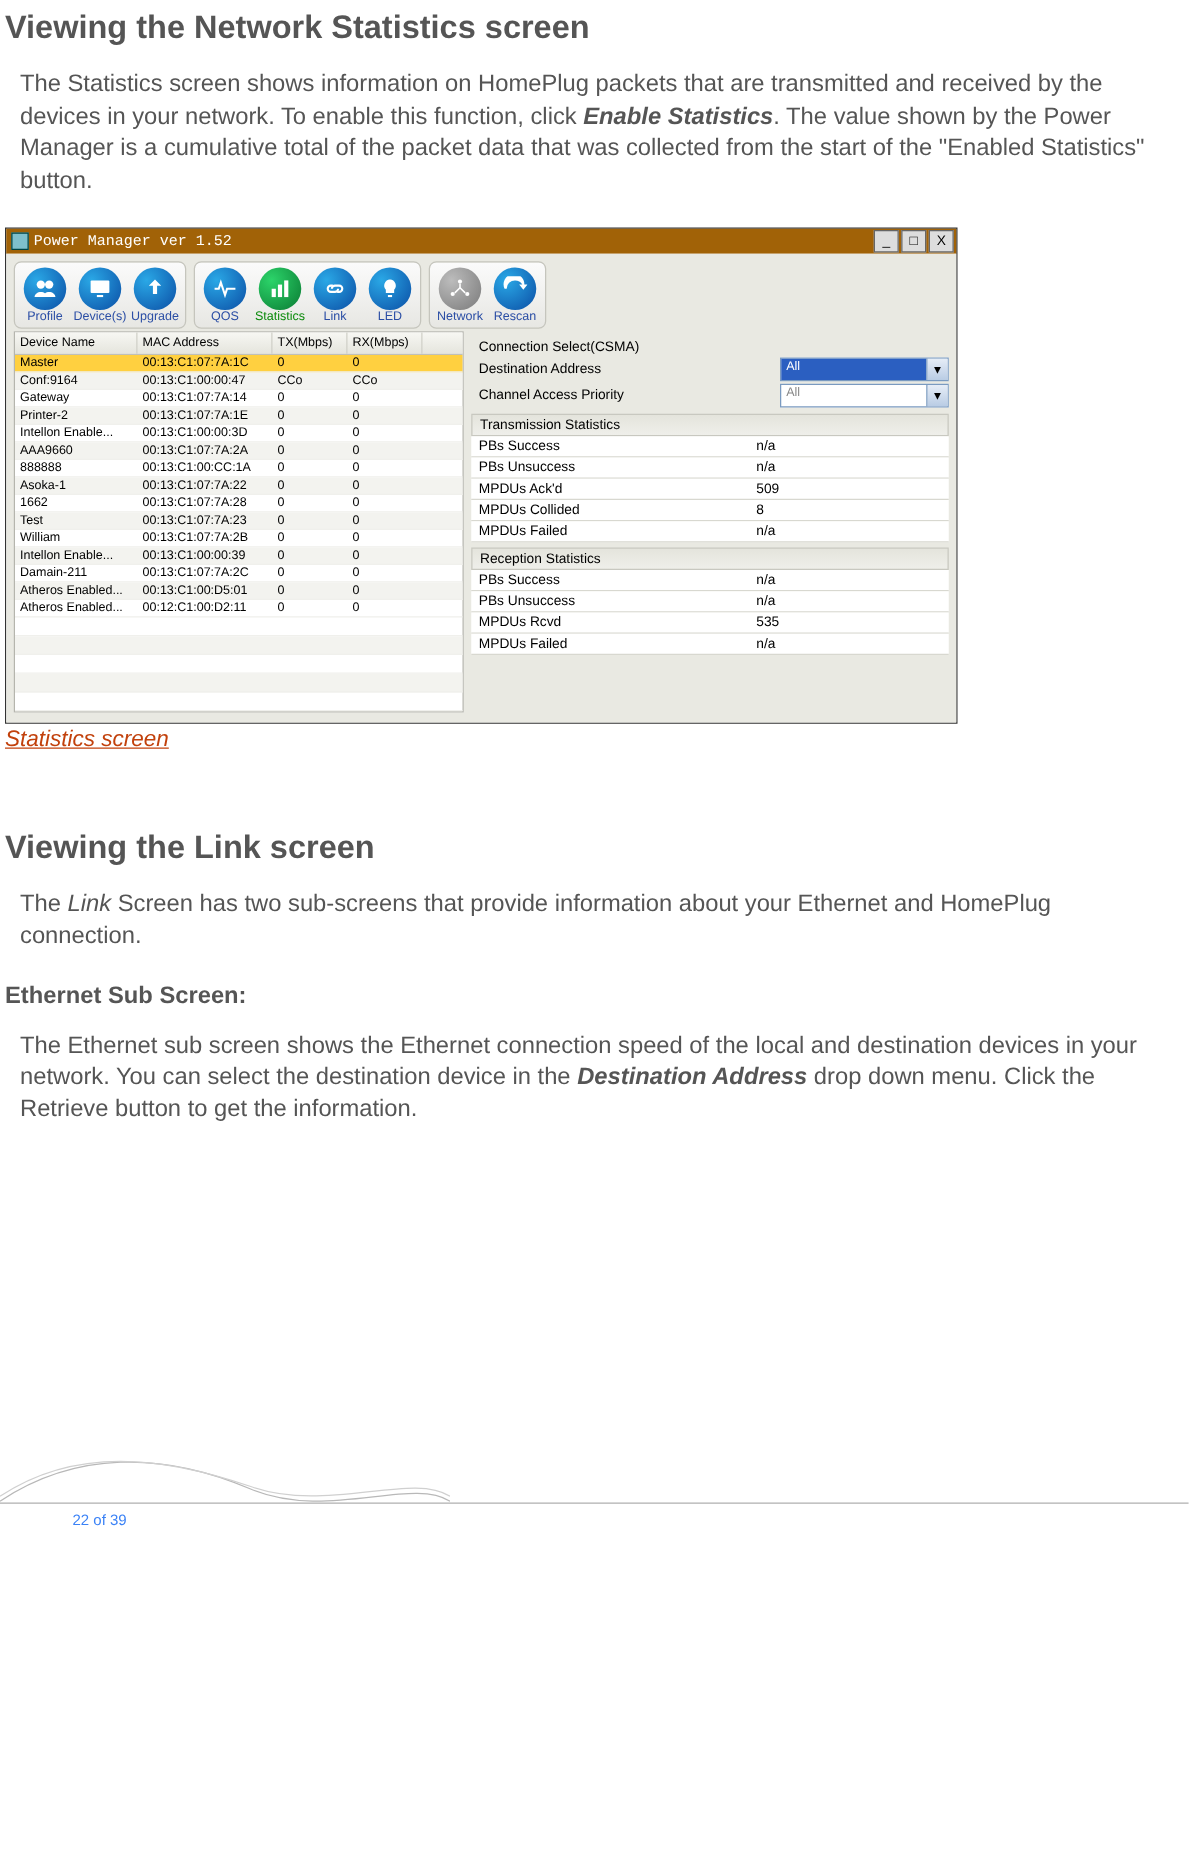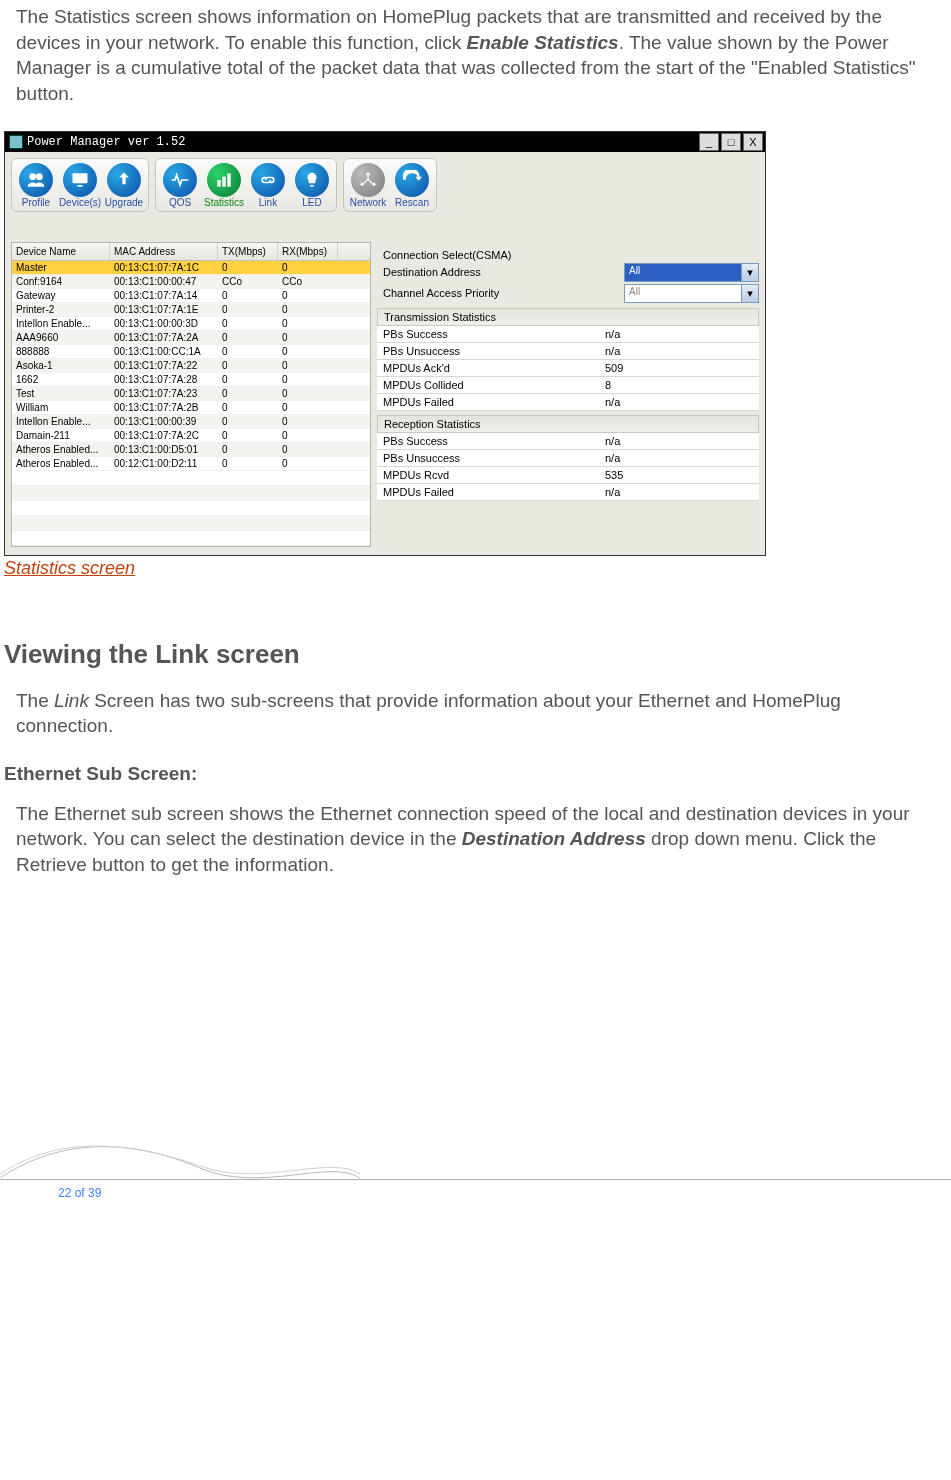--- a/index.html
+++ b/index.html
@@ -7,37 +7,37 @@
   h1 { font-family: Verdana, Arial, sans-serif; font-weight: bold; font-size: 26px; color: #555; margin: 2px 0 18px 0; }
   h1.sect2 { margin-top: 60px; }
   .bodytext { font-size: 19px; line-height: 1.35; color: #555; margin: 0 0 24px 12px; }
   .bodytext .bi { font-weight: bold; font-style: italic; }
   .bodytext .it { font-style: italic; }
   .subhead { font-weight: bold; font-size: 19px; color: #555; margin: 12px 0 16px 0; }
   .caption { font-family: Verdana, Arial, sans-serif; font-style: italic; font-size: 18px; color: #c2410c; margin: 2px 0 0 0; text-decoration: underline; }
 
   
   .shot { width: 760px; border: 1px solid #333; margin-top: 18px; font-family: Tahoma, Arial, sans-serif; font-size: 11px; color: #000; }
-  .titlebar { display: flex; align-items: center; background: #000000; color: #fff; font-family: "Courier New", monospace; font-size: 12px; height: 20px; justify-content: center; }
+  .titlebar { display: flex; align-items: center; background: #a16207; color: #fff; font-family: "Courier New", monospace; font-size: 12px; height: 20px; justify-content: center; }
   .titlebar .tbi { width: 14px; height: 14px; margin: 0 4px; background: #7ec0cc; border: 1px solid #044; box-sizing: border-box; }
   .titlebar .spacer { flex: 1; }
   .winbtns { display: flex; margin-right: 2px; }
   .winbtn { width: 18px; height: 16px; background: #ddd; border: 1px solid #666; margin-left: 2px; display: flex; align-items: center; justify-content: center; font-size: 11px; color: #000; font-family: Arial; }
   .client { display: flex; background: #e9e9e2; }
   .client-inner { display: flex; flex-direction: column; width: 100%; }
   .toolbar { display: flex; align-items: flex-start; padding: 6px 6px 2px 6px; }
   .toolgroup { display: flex; background: linear-gradient(#fbfbfb,#e7e7e3); border: 1px solid #c5c5bd; border-radius: 6px; padding: 2px; }
   .toolgroup + .toolgroup { margin-left: 6px; }
   .toolbtn { display: flex; flex-direction: column; align-items: center; width: 44px; padding: 2px 0 1px 0; font-size: 10px; color: #2b4ea5; }
   .toolbtn.active { color: #0a8a0a; }
   .ticon { width: 34px; height: 34px; border-radius: 50%; background: radial-gradient(circle at 30% 30%, #2aa8e6, #0b4ea5); display: flex; align-items: center; justify-content: center; color: #fff; }
   .ticon svg { width: 20px; height: 20px; fill: #fff; }
   .tb-desc { flex: 1; margin-left: 10px; font-size: 10px; color: #666; line-height: 1.3; }
 
-  .panes { display: flex; padding: 0 6px 8px 6px; margin-top: 28px; }
+  .panes { display: flex; padding: 0 6px 8px 6px; }
   .pane-left { width: 360px; }
   .pane-sep { width: 6px; }
   .pane-right { flex: 1; }
 
   .grid { background: #fff; border: 1px solid #b5b5ad; }
   .ghead { display: flex; background: linear-gradient(#f7f7f3,#e5e5dd); border-bottom: 1px solid #c0c0b8; font-size: 10px; }
   .ghead div { padding: 3px 4px; border-right: 1px solid #d0d0c8; box-sizing: border-box; }
   .gc-name { width: 98px; }
   .gc-mac { width: 108px; }
   .gc-tx { width: 60px; }
@@ -67,20 +67,21 @@
   .footer-wrap { position: relative; height: 70px; margin-top: 260px; }
   .curve { position: absolute; left: 0; right: 0; bottom: 28px; height: 36px; overflow: hidden; }
   .curve svg { width: 360px; height: 36px; display: block; }
   .footer-line { position: absolute; left: 0; right: 0; bottom: 28px; height: 1px; background: #b0b0b0; }
   .pagenum { position: absolute; left: 58px; bottom: 8px; font-size: 12px; color: #3b82f6; }
 </style>
 </head>
 <body>
 
 <div class="page">
+  <h1>Viewing the Network Statistics screen</h1>
   <p class="bodytext">
     <span>The Statistics screen shows information on HomePlug packets that are transmitted and received by the devices in your network. To enable this function, click </span><span class="bi">Enable Statistics</span><span>. The value shown by the Power Manager is a cumulative total of the packet data that was collected from the start of the "Enabled Statistics" button.</span>
   </p>
 
   <div class="shot">
     <div class="titlebar">
       <div class="tbi"></div>
       <span>Power Manager ver 1.52</span>
       <div class="spacer"></div>
       <div class="winbtns">

